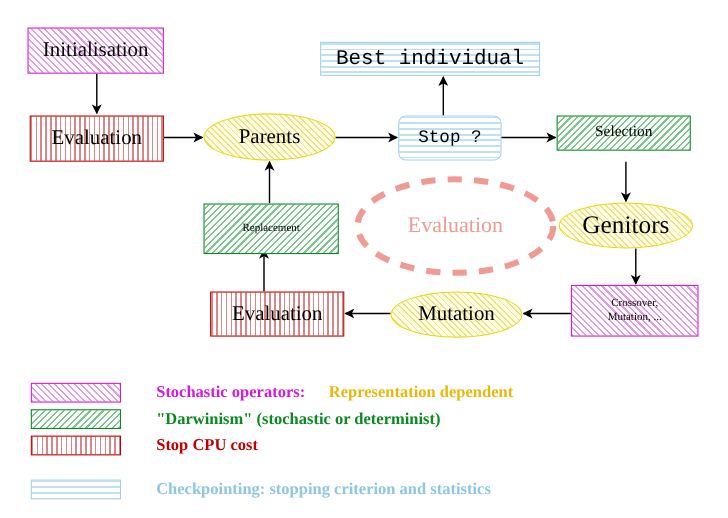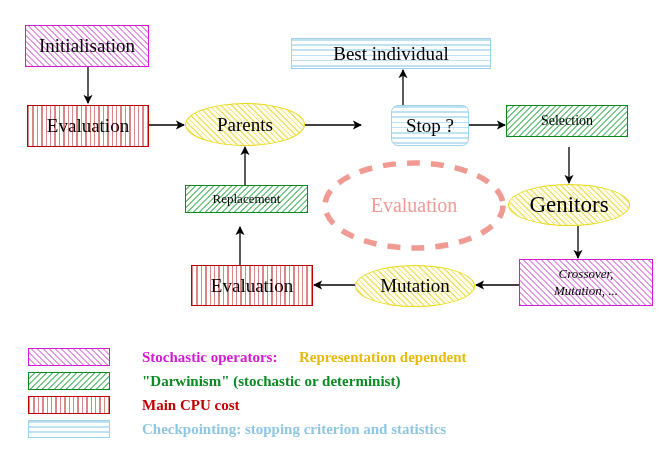--- a/index.html
+++ b/index.html
@@ -37,20 +37,21 @@
     border:1.5px solid #c00000;
     background-color:#ffffff;
     background-image:repeating-linear-gradient(90deg,
        #d98686 0px, #d98686 1.4px, #ffffff 1.4px, #ffffff 4.4px);
   }
   .stripe-blue{
     border:1.5px solid #9fd2ea;
     background-color:#ffffff;
     background-image:repeating-linear-gradient(180deg,
        #bfe1f2 0px, #bfe1f2 1.6px, #ffffff 1.6px, #ffffff 5.2px);
+    font-family:Liberation Mono, monospace;
   }
   .hatch-yellow{
     border:1.5px solid #e8d815;
     background-color:#fffde4;
     background-image:repeating-linear-gradient(45deg,
        #f0e27a 0px, #f0e27a 1.2px, #fffde8 1.2px, #fffde8 4.0px);
     text-align:right;
   }
 
   .ellipse{border-radius:50%;}
@@ -113,46 +114,46 @@
 </div>
 
 <div class="node hatch-yellow ellipse" style="left:185px;top:103px;width:120px;height:43px;font-size:19px;">
   <span>Parents</span>
 </div>
 
 <div class="node stripe-blue" style="left:291px;top:38px;width:200px;height:31px;font-size:19px;">
   <span>Best individual</span>
 </div>
 
-<div class="node stripe-blue rounded" style="left:362px;top:105px;width:78px;height:41px;font-size:19px;margin-left:29px;">
+<div class="node stripe-blue rounded" style="left:362px;top:105px;width:94px;height:41px;font-size:16px;">
   <span>Stop ?</span>
 </div>
 
 <div class="node hatch-green" style="left:506px;top:105px;width:122px;height:32px;font-size:14px;">
   <span>Selection</span>
 </div>
 
 <div class="node hatch-yellow ellipse" style="left:508px;top:184px;width:122px;height:42px;font-size:23px;">
   <span>Genitors</span>
 </div>
 
-<div class="node hatch-magenta" style="left:519px;top:259px;width:134px;height:47px;font-size:13px;font-style:italic;">
+<div class="node hatch-magenta" style="left:519px;top:259px;width:116px;height:47px;font-size:10px;">
   <span style="white-space:pre-line;line-height:1.25;">Crossover,
 Mutation, ...</span>
 </div>
 
 <div class="node hatch-yellow ellipse" style="left:355px;top:265px;width:120px;height:42px;font-size:19px;">
   <span>Mutation</span>
 </div>
 
 <div class="node stripe-red" style="left:191px;top:265px;width:122px;height:41px;font-size:19px;">
   <span>Evaluation</span>
 </div>
 
-<div class="node hatch-green" style="left:185px;top:185px;width:123px;height:28px;font-size:13px;">
+<div class="node hatch-green" style="left:185px;top:185px;width:123px;height:46px;font-size:10px;">
   <span>Replacement</span>
 </div>
 
 <div class="node" style="left:325px;top:163px;width:178px;height:85px;font-size:20px;color:#ef9b94;border:none;background:none;">
   <span>Evaluation</span>
 </div>
 
 <div id="legend">
 
   <div class="legend-row" style="top:8px;">
@@ -164,21 +165,21 @@
     </span>
   </div>
 
   <div class="legend-row" style="top:32px;">
     <span class="swatch hatch-green"></span>
     <span class="legend-text lt-green">"Darwinism" (stochastic or determinist)</span>
   </div>
 
   <div class="legend-row" style="top:56px;">
     <span class="swatch stripe-red"></span>
-    <span class="legend-text lt-red">Main CPU cost</span>
+    <span class="legend-text lt-red">Stop CPU cost</span>
   </div>
 
-  <div class="legend-row" style="top:80px;">
+  <div class="legend-row" style="top:96px;">
     <span class="swatch stripe-blue"></span>
     <span class="legend-text lt-blue">Checkpointing: stopping criterion and statistics</span>
   </div>
 
 </div>
 
 </body></html>

